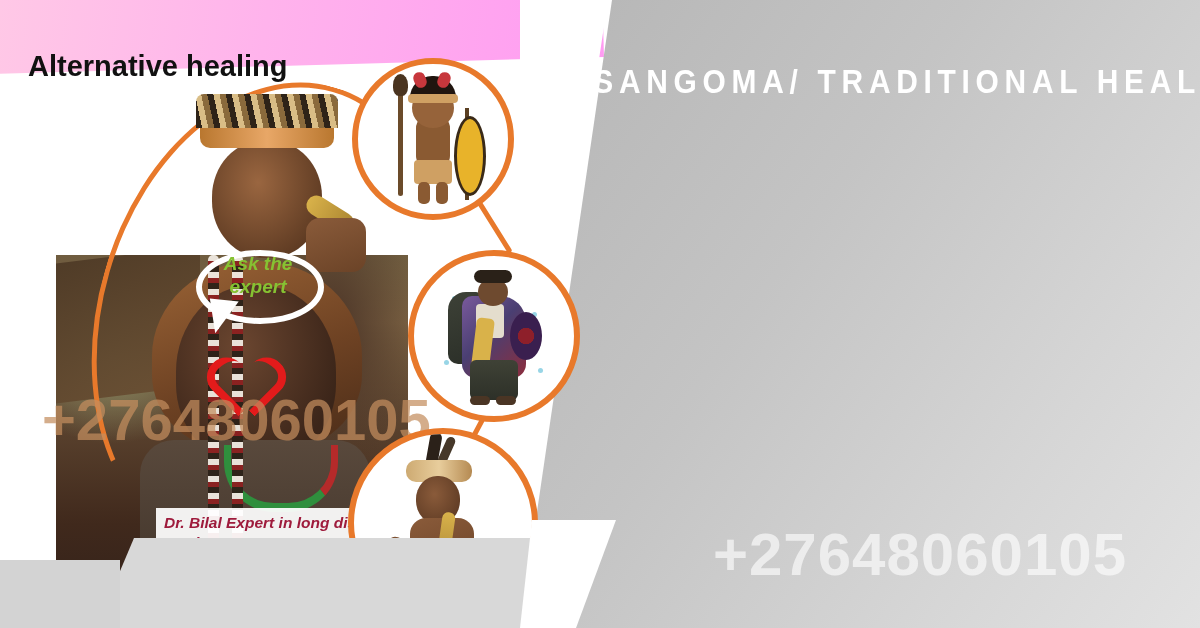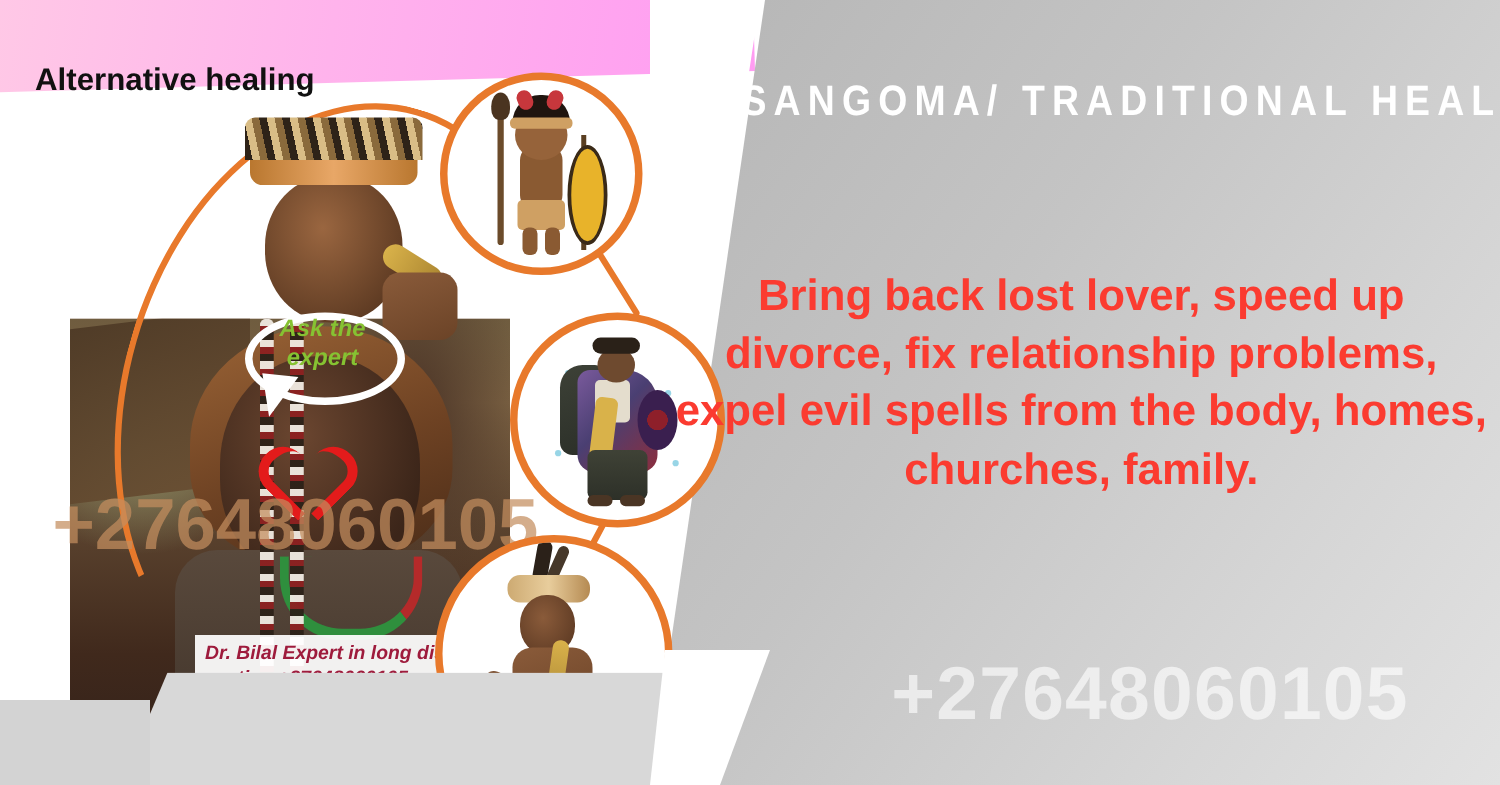--- a/index.html
+++ b/index.html
@@ -35,21 +35,21 @@
     color:#ffffff;font-weight:bold;font-size:68px;letter-spacing:9px;line-height:1.05;}
   .red-copy{position:absolute;left:540px;top:214px;width:650px;text-align:center;
     color:#fb3b30;font-weight:bold;font-size:35px;line-height:1.32;
     font-family:"Liberation Sans Narrow","Liberation Sans",sans-serif;}
   .black-copy{position:absolute;left:600px;top:440px;width:590px;text-align:center;
     color:#141414;font-weight:bold;font-size:31px;line-height:1.36;}
   .wm-right{position:absolute;left:640px;top:520px;width:560px;text-align:center;
     color:rgba(255,255,255,.62);font-weight:bold;font-size:60px;letter-spacing:1px;}
 
   
-  .alt-heal{position:absolute;left:28px;top:50px;color:#111;font-weight:bold;font-size:25px;}
+  .alt-heal{position:absolute;left:28px;top:50px;color:#111;font-weight:bold;font-size:29px;}
 
   .arc{position:absolute;border:5px solid #e8792b;border-radius:50%;}
   .arc-big{left:98px;top:78px;width:330px;height:470px;
     border-color:#e8792b transparent transparent #e8792b;transform:rotate(16deg);}
 
   .photo{position:absolute;left:56px;top:255px;width:352px;height:373px;overflow:hidden;
     background:#6d4a33;}
   .photo .sky{position:absolute;inset:0;
     background:
       radial-gradient(ellipse 150px 120px at 16% 28%, #8d8f66 0%, rgba(141,143,102,0) 70%),
@@ -262,16 +262,15 @@
     <div class="d-armw"></div>
     <div class="d-arml"></div>
     <div class="d-leg"></div>
   </div>
 
   <div class="bottom-gray-1"></div>
   <div class="bottom-white-wedge"></div>
   <div class="bottom-gray-2"></div>
 
   <div class="kicker">SANGOMA/ TRADITIONAL HEALER</div>
-  <div class="red-copy">Bring back lost lover, speed up divorce, fix relationship problems, expel evil spells from the body, homes, churches, family.</div>
   <div class="wm-right">+27648060105</div>
 
 </div>
 
 </body></html>

